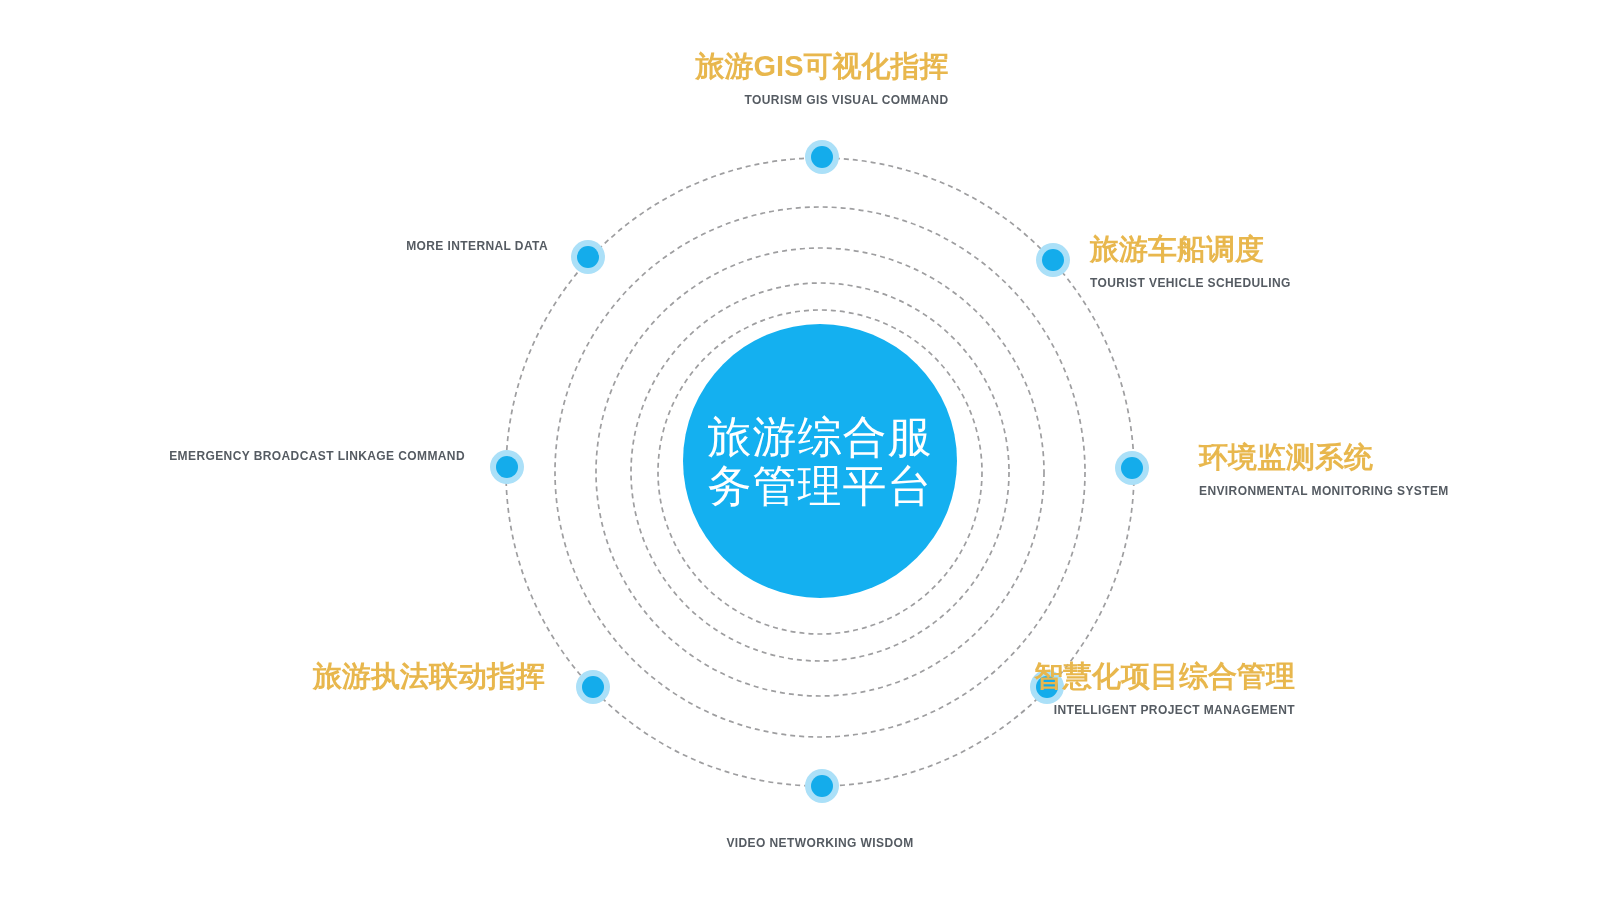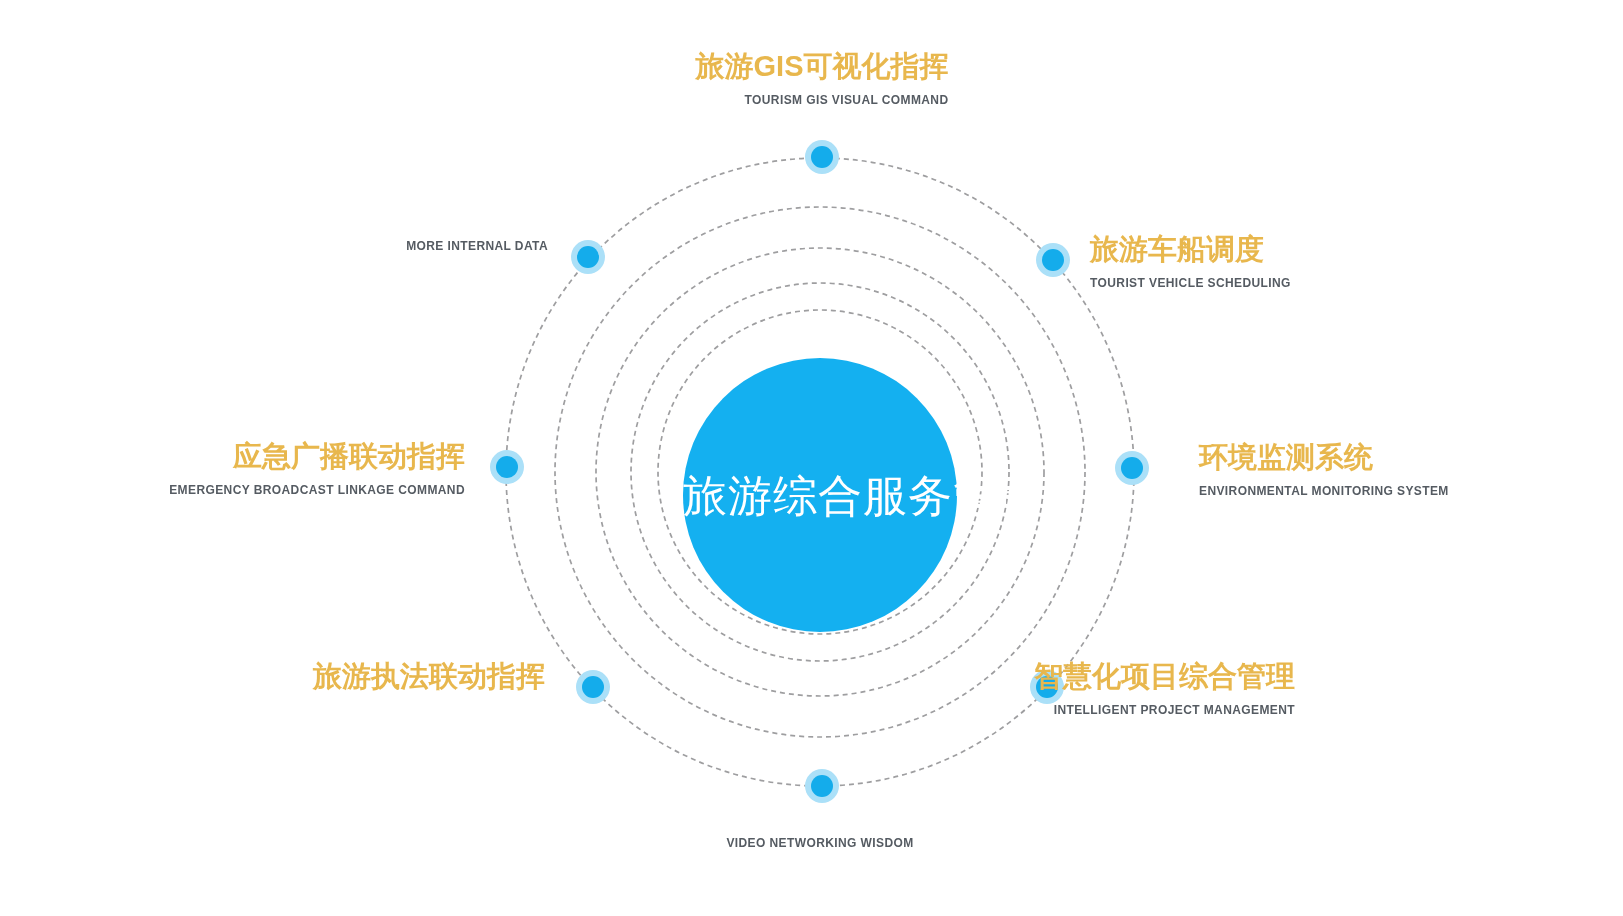--- a/index.html
+++ b/index.html
@@ -23,24 +23,24 @@
 
   svg.rings{position:absolute;left:0;top:0;width:1623px;height:916px;}
   svg.rings circle{
     fill:none;
     stroke:var(--ring-gray);
     stroke-width:1.7;
     stroke-dasharray:5 4;
   }
 
   .center-circle{
-    position:absolute;left:683px;top:358px;
+    position:absolute;left:683px;top:324px;
     width:274px;height:274px;border-radius:50%;
     background:var(--accent-blue);
-    display:flex;align-items:center;justify-content:space-between;
+    display:flex;flex-direction:column;align-items:center;justify-content:center;
     color:var(--center-text);
   }
   .center-line{
     font-size:44px;line-height:49px;letter-spacing:1px;
     white-space:nowrap;
   }
 
   .dot{
     position:absolute;width:34px;height:34px;border-radius:50%;
     background:var(--node-halo-blue);
@@ -145,21 +145,20 @@
 
   <div class="label label-b">
     <div class="en">VIDEO NETWORKING WISDOM</div>
   </div>
 
   <div class="label label-ll">
     <div class="cn">旅游执法联动指挥</div>
   </div>
 
   <div class="label label-l">
-    <div class="cn">应急广播联动指挥</div>
     <div class="en">EMERGENCY BROADCAST LINKAGE COMMAND</div>
   </div>
 
   <div class="label label-ul">
     <div class="en">MORE INTERNAL DATA</div>
   </div>
 
 </div>
 
 </body></html>

